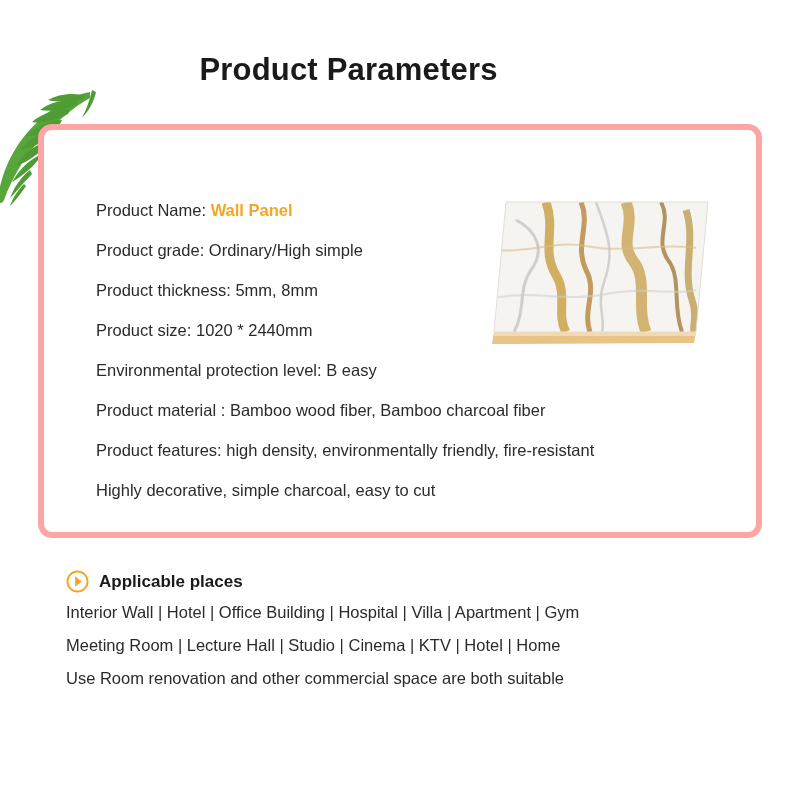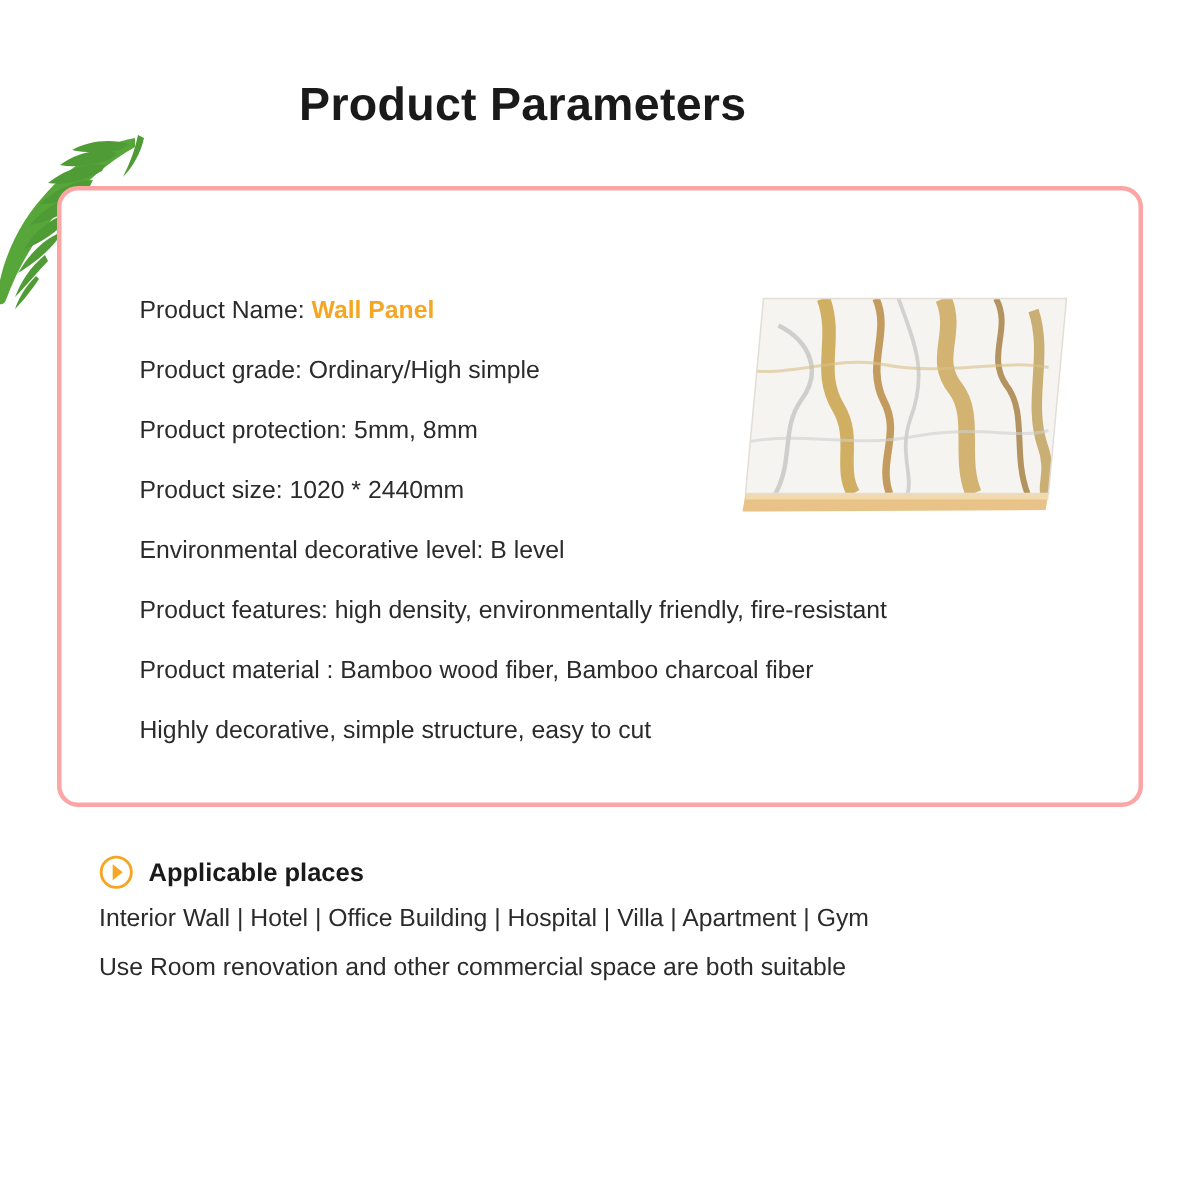--- a/index.html
+++ b/index.html
@@ -45,21 +45,21 @@
     pointer-events: none;
   }
 
   
   .card {
     position: absolute;
     left: 38px;
     top: 124px;
     width: 724px;
     height: 414px;
-    border: 3px solid #fca5a5;
+    border: 6px solid #fca5a5;
     border-radius: 14px;
     background: #ffffff;
     box-sizing: border-box;
   }
 
   .spec-list {
     position: absolute;
     left: 52px;
     top: 60px;
     width: 640px;
@@ -141,26 +141,26 @@
     </g>
   </svg>
 
   <div class="card">
 
     <div class="spec-list">
       <div class="spec-line">
         <span>Product Name: </span><span class="highlight">Wall Panel</span>
       </div>
       <div class="spec-line">Product grade: Ordinary/High simple</div>
-      <div class="spec-line">Product protection: 5mm, 8mm</div>
+      <div class="spec-line">Product thickness: 5mm, 8mm</div>
       <div class="spec-line">Product size: 1020 * 2440mm</div>
-      <div class="spec-line">Environmental decorative level: B level</div>
+      <div class="spec-line">Environmental protection level: B easy</div>
+      <div class="spec-line">Product material : Bamboo wood fiber, Bamboo charcoal fiber</div>
       <div class="spec-line">Product features: high density, environmentally friendly, fire-resistant</div>
-      <div class="spec-line">Product material : Bamboo wood fiber, Bamboo charcoal fiber</div>
-      <div class="spec-line">Highly decorative, simple structure, easy to cut</div>
+      <div class="spec-line">Highly decorative, simple charcoal, easy to cut</div>
     </div>
 
     <svg class="panel-img" viewBox="0 0 230 185">
       <defs>
         <clipPath id="panelTop">
           <polygon points="20,12 222,12 210,142 8,142"></polygon>
         </clipPath>
       </defs>
 
       <polygon points="20,12 222,12 210,142 8,142" fill="#f6f4f0"></polygon>
@@ -187,16 +187,17 @@
   <div class="applicable">
     <svg class="arrow-icon" viewBox="0 0 24 24">
       <circle cx="12" cy="12" r="10.5" fill="none" stroke="#f5a623" stroke-width="2"></circle>
       <polygon points="9.5,6.5 16.5,12 9.5,17.5" fill="#f5a623"></polygon>
     </svg>
     <span class="applicable-title">Applicable places</span>
   </div>
 
   <div class="places">
     <div class="places-line">Interior Wall | Hotel | Office Building | Hospital | Villa | Apartment | Gym</div>
+    <div class="places-line">Meeting Room | Lecture Hall | Studio | Cinema | KTV | Hotel | Home</div>
     <div class="places-line">Use Room renovation and other commercial space are both suitable</div>
   </div>
 
 </div>
 
 </body></html>

